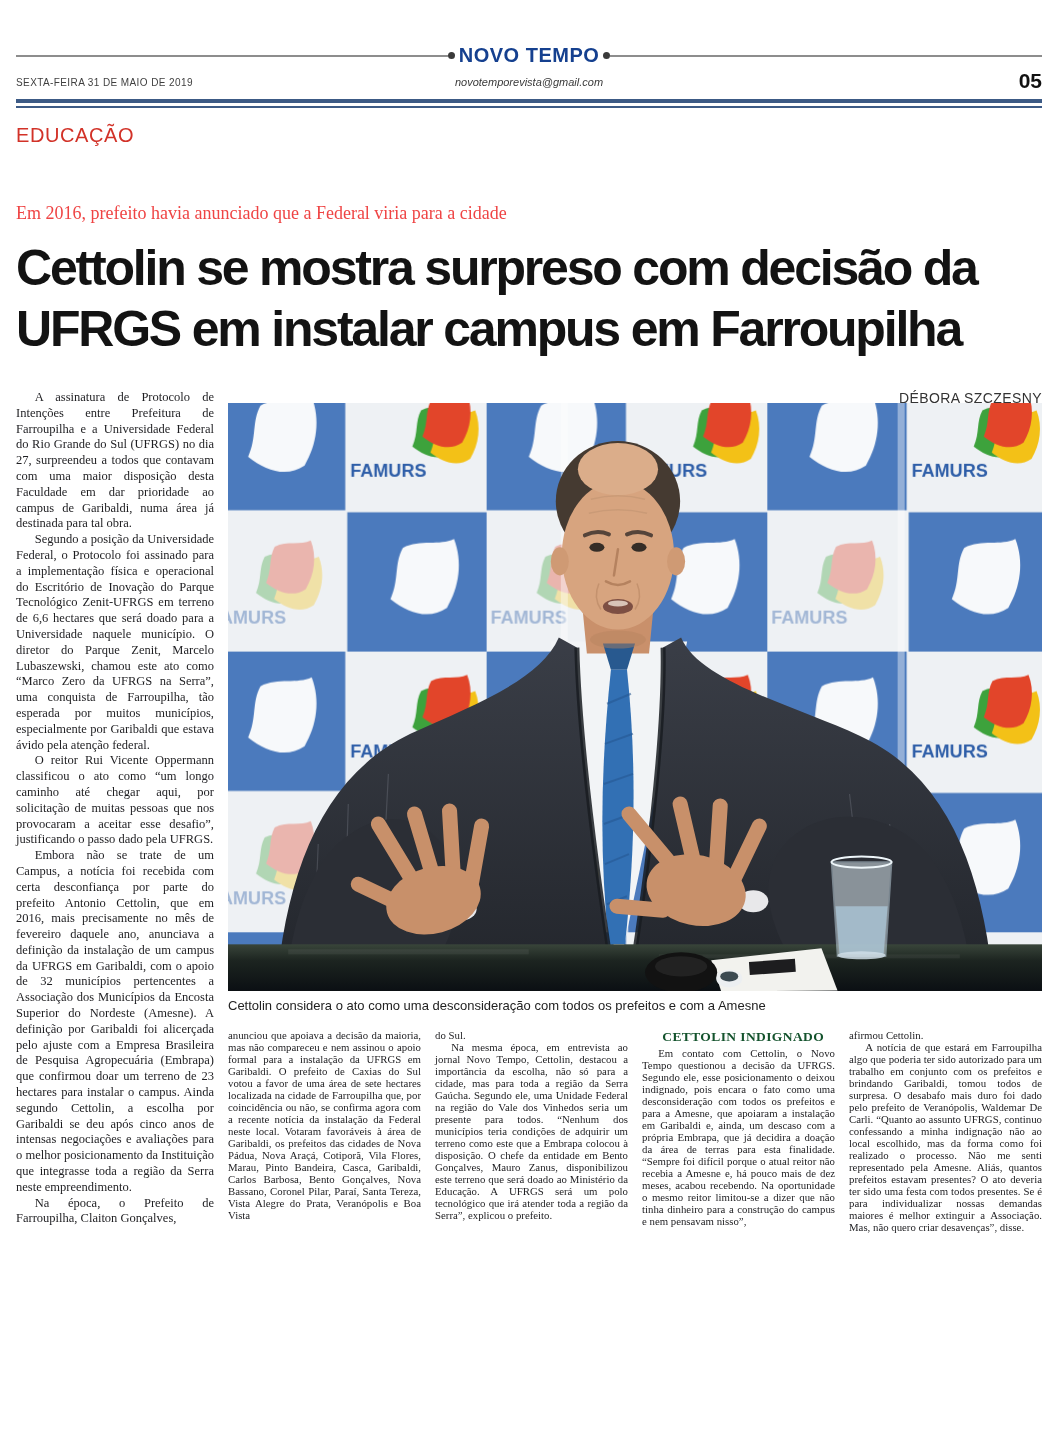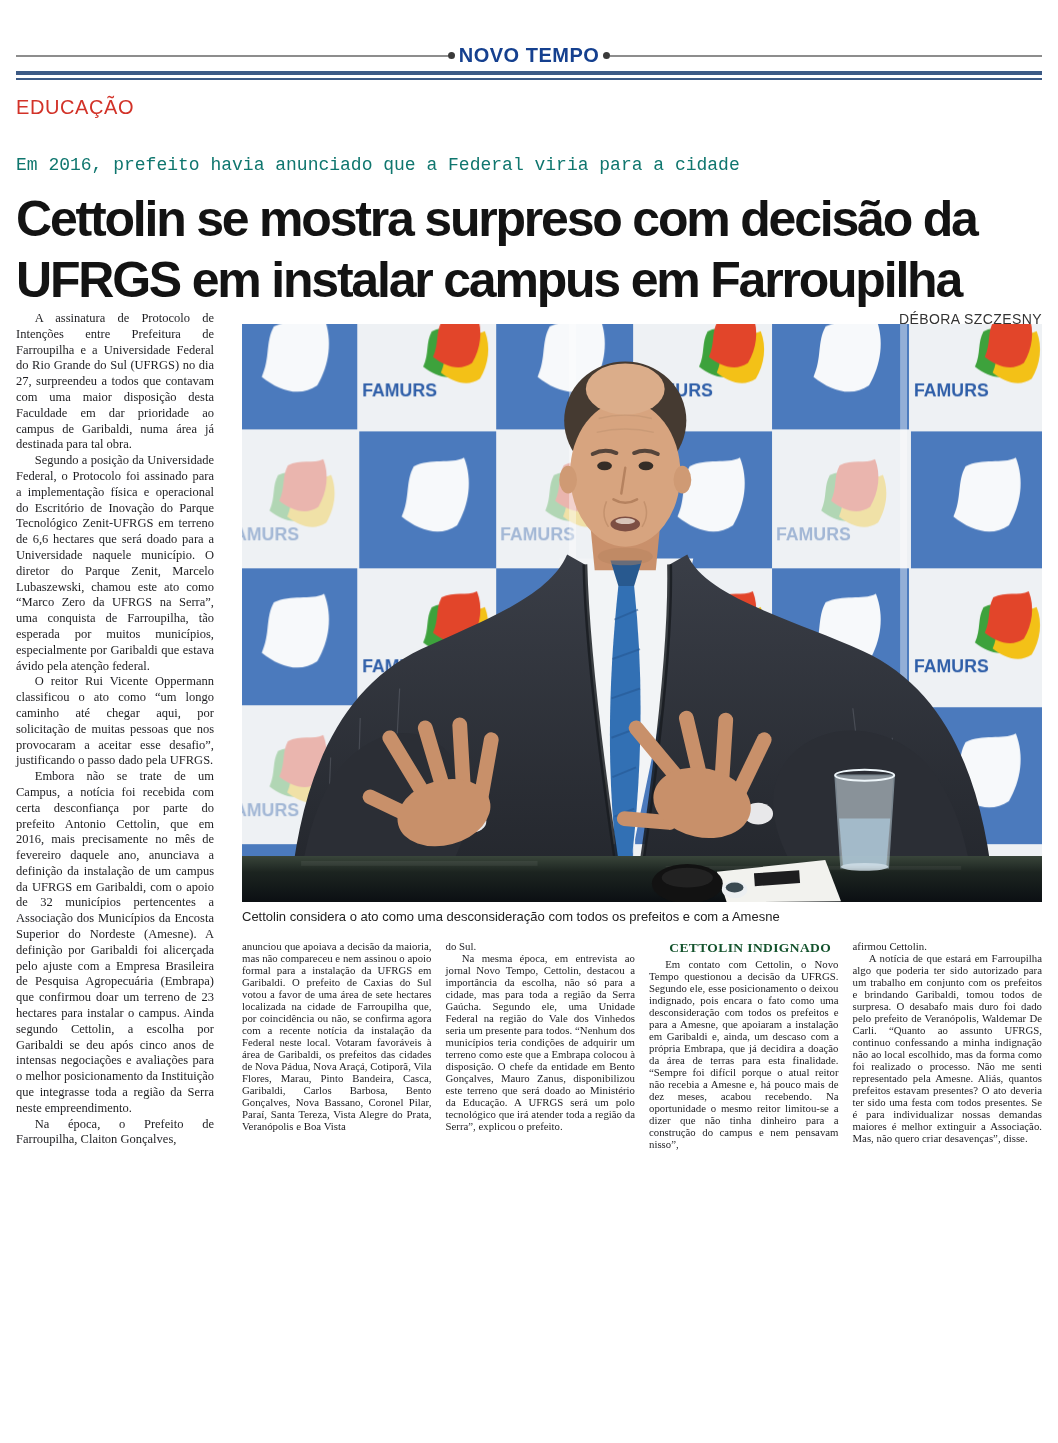--- a/index.html
+++ b/index.html
@@ -24,28 +24,28 @@
   .date-label { position:absolute; left:0; top:4px; font-size:10px; letter-spacing:0.4px; color:#3f3f3f; }
   .email-label { position:absolute; left:0; right:0; top:3px; text-align:center;
     font-style:italic; font-size:11px; color:#3a3a3a; }
   .page-number { position:absolute; right:0; top:-4px; font-size:21px; font-weight:bold; color:#111; }
   .double-rule { margin-top:4px; height:9px;
     border-top:4px solid #3c5a85; border-bottom:2px solid #3c5a85; }
 
   
   .section-label { margin-top:16px; font-family:"Liberation Sans", sans-serif;
     font-size:20px; letter-spacing:0.6px; color:#d23228; }
-  .kicker { margin-top:36px; font-family:Liberation Mono, monospace;
-    font-size:18px; color:#0f766e; }
+  .kicker { margin-top:56px; font-family:Liberation Serif, serif;
+    font-size:18px; color:#ef4444; }
   .headline { margin-top:14px; font-family:"Liberation Sans", sans-serif;
     font-weight:bold; color:#131313; font-size:50px; line-height:61px;
     letter-spacing:-2.2px; white-space:nowrap; }
 
   
-  .content { display:grid; grid-template-columns:198px 1fr; column-gap:28px; }
+  .content { display:grid; grid-template-columns:198px 1fr; column-gap:14px; margin-top:30px; }
   .bodycol p { text-align:justify; text-indent:1.5em; color:#1d1d20; }
   .col1 p { font-size:12.5px; line-height:15.8px; }
   .cont > p:first-child { text-indent:0; }
 
   .figure { width:100%; }
   .photo-credit { font-family:"Liberation Sans", sans-serif; font-size:14px;
     letter-spacing:0.4px; color:#333; text-align:right; height:13px; }
   .photo-caption { font-family:"Liberation Sans", sans-serif; font-size:13px;
     color:#222; margin-top:7px; }
   .photo-svg { display:block; width:100%; height:auto; }
@@ -61,20 +61,25 @@
 
 <div class="page">
   <div class="inner">
 
     <div class="mast-row">
       <div class="mast-line"></div>
       <div class="mast-dot"></div>
       <div class="mast-title">NOVO TEMPO</div>
       <div class="mast-dot"></div>
       <div class="mast-line"></div>
+    </div>
+    <div class="date-row">
+      <span class="date-label">SEXTA-FEIRA 31 DE MAIO DE 2019</span>
+      <span class="email-label">novotemporevista@gmail.com</span>
+      <span class="page-number">05</span>
     </div>
     <div class="double-rule"></div>
 
     <div class="section-label">EDUCAÇÃO</div>
     <div class="kicker">Em 2016, prefeito havia anunciado que a Federal viria para a cidade</div>
     <h1 class="headline">
       <div>Cettolin se mostra surpreso com decisão da</div>
       <div>UFRGS em instalar campus em Farroupilha</div>
     </h1>
 

